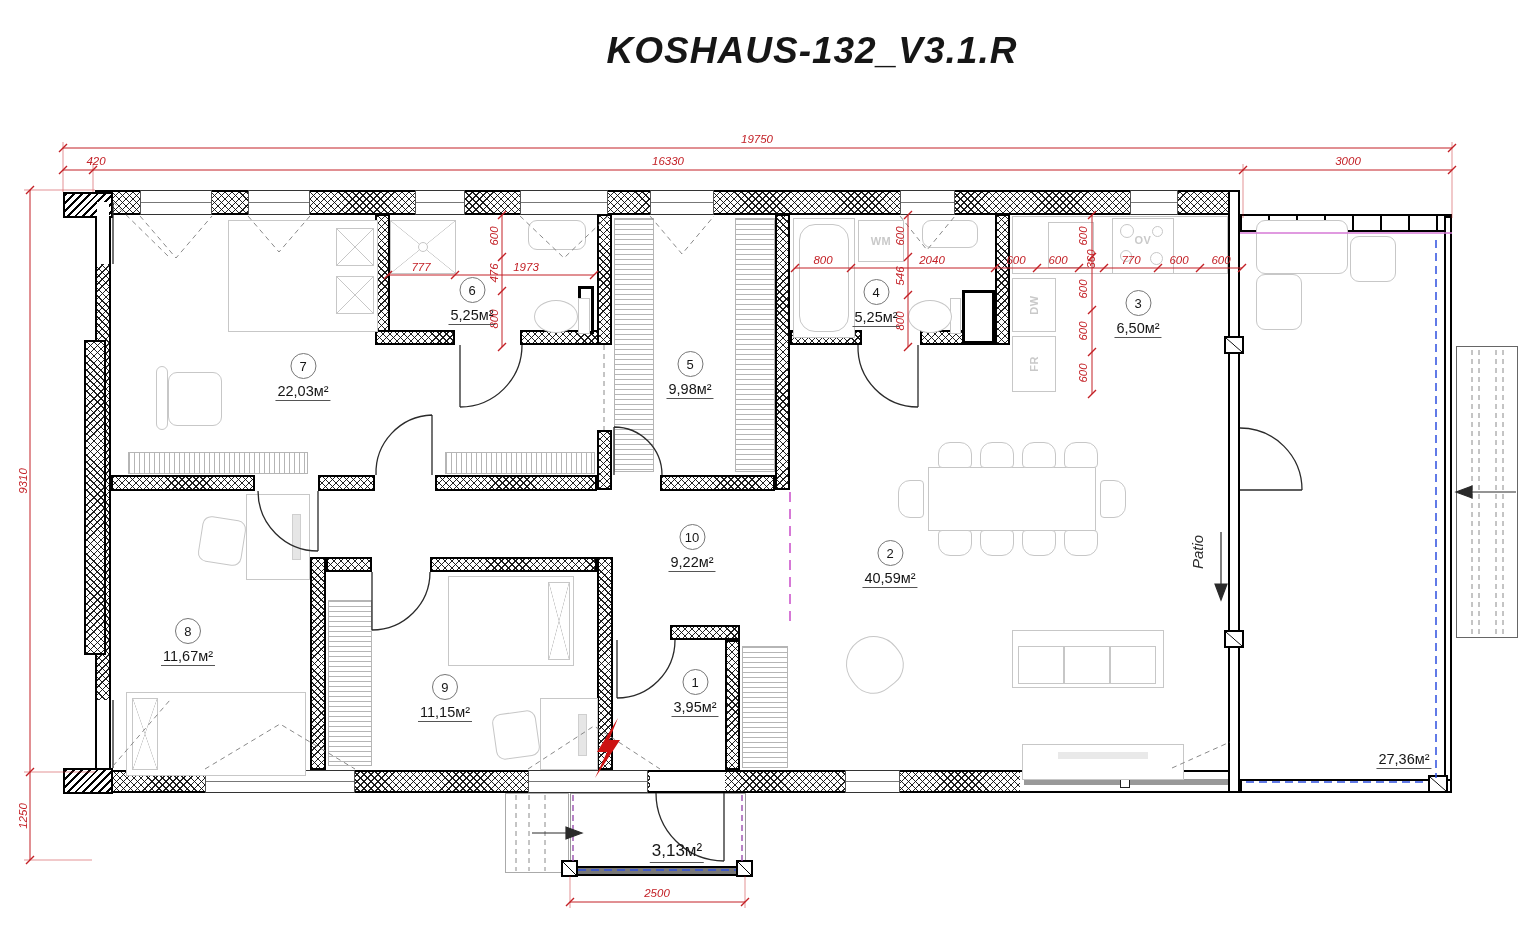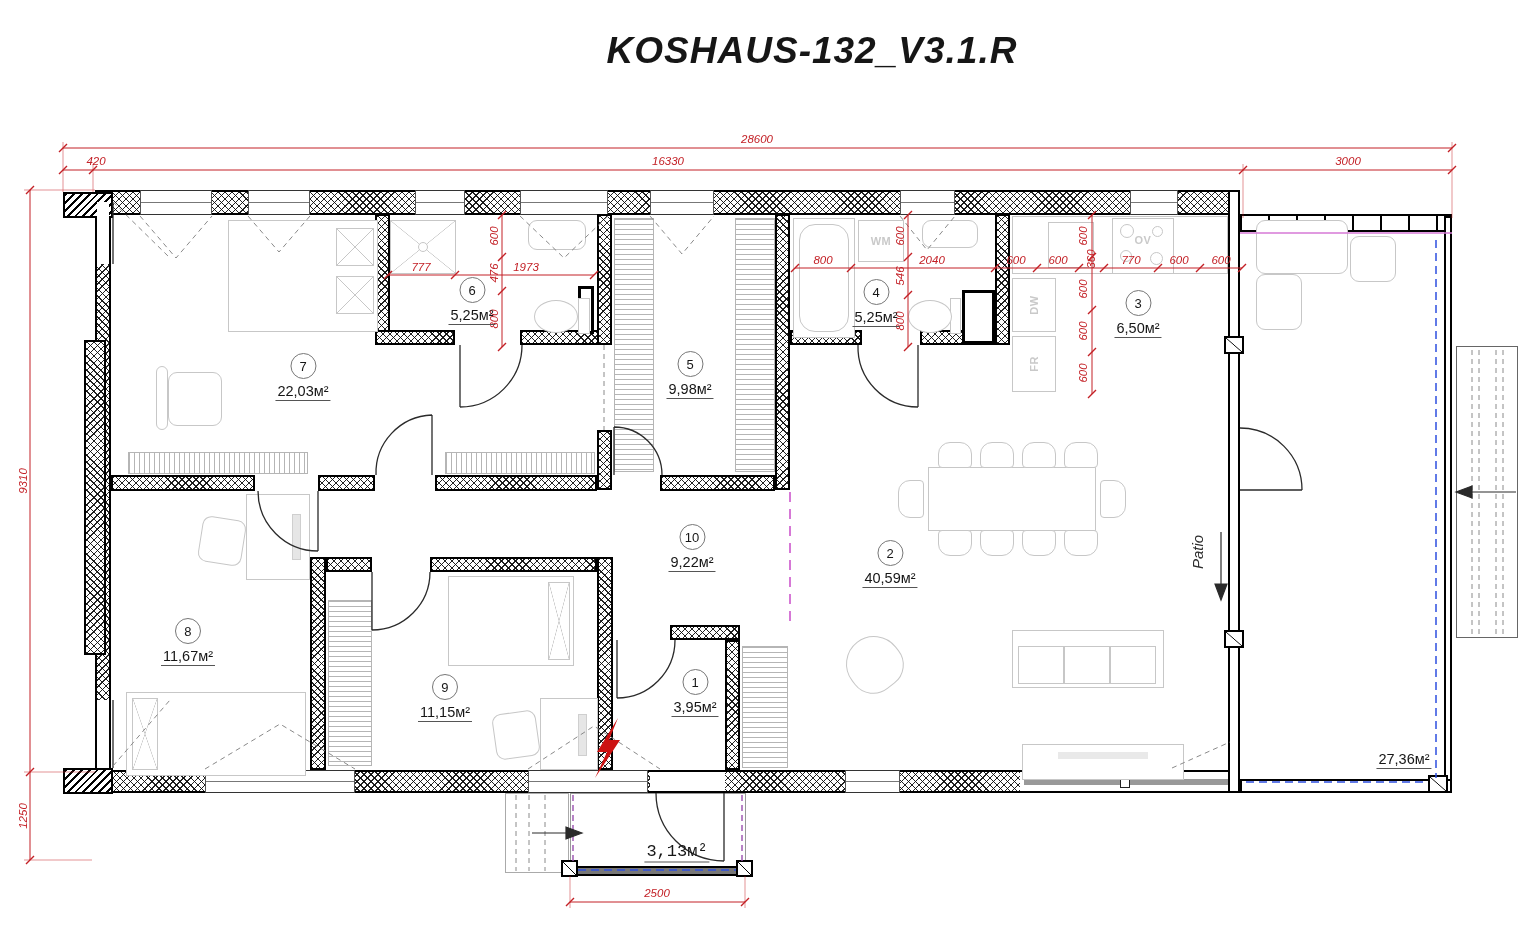--- a/index.html
+++ b/index.html
@@ -35,21 +35,21 @@
   
   .title{position:absolute;left:812px;top:30px;transform:translateX(-50%);
     font-size:37px;font-weight:bold;font-style:italic;letter-spacing:1px;white-space:nowrap;}
   .rl{position:absolute;display:flex;flex-direction:column;align-items:center;gap:4px;
       transform:translateX(-50%);}
   .num{width:26px;height:26px;border:1.2px solid #777;border-radius:50%;background:#fff;
        font-size:13px;display:flex;align-items:center;justify-content:center;}
   .area{font-size:14.5px;border-bottom:1px solid #555;padding:0 2px 1px;white-space:nowrap;background:transparent;}
   .area-solo{position:absolute;transform:translate(-50%,-50%);font-size:14.5px;
        border-bottom:1px solid #555;padding:0 2px 1px;white-space:nowrap;}
-  .area-big{font-size:17px;font-family:Liberation Mono, monospace;}
+  .area-big{font-size:17px;}
   .dim{position:absolute;color:var(--red);font-style:italic;font-size:11.5px;white-space:nowrap;
        transform:translate(-50%,-100%);}
   .dim.rot{transform:translate(-50%,-50%) rotate(-90deg);}
   .app{position:absolute;color:#c9c9c9;font-size:11px;font-weight:bold;letter-spacing:.5px;
        transform:translate(-50%,-50%);}
   .app.rot{transform:translate(-50%,-50%) rotate(-90deg);}
   .patio-txt{position:absolute;font-style:italic;font-size:15px;color:#2c2c2c;
        transform:translate(-50%,-50%) rotate(-90deg);}
   svg.linework{position:absolute;left:0;top:0;pointer-events:none;}
 </style>
@@ -276,21 +276,21 @@
              M566,906 L574,898 M741,906 L749,898
              M384,279 L392,271 M451,279 L459,271 M590,279 L598,271
              M498,219 L506,211 M498,261 L506,253 M498,295 L506,287 M498,351 L506,343
              M791,272 L799,264 M847,272 L855,264 M991,272 L999,264
              M904,219 L912,211 M904,261 L912,253 M904,299 L912,291 M904,351 L912,343
              M1033,272 L1041,264 M1075,272 L1083,264 M1100,272 L1108,264 M1154,272 L1162,264 M1196,272 L1204,264 M1238,272 L1246,264
              M1088,219 L1096,211 M1088,261 L1096,253 M1088,314 L1096,306 M1088,356 L1096,348 M1088,398 L1096,390"></path>
   </g>
 </svg>
 
-<div class="dim" style="left:757px;top:145px">28600</div>
+<div class="dim" style="left:757px;top:145px">19750</div>
 <div class="dim" style="left:668px;top:167px">16330</div>
 <div class="dim" style="left:96px;top:167px">420</div>
 <div class="dim" style="left:1348px;top:167px">3000</div>
 <div class="dim rot" style="left:23px;top:481px">9310</div>
 <div class="dim rot" style="left:23px;top:816px">1250</div>
 <div class="dim" style="left:657px;top:899px">2500</div>
 
 <div class="dim" style="left:421px;top:273px">777</div>
 <div class="dim" style="left:526px;top:273px">1973</div>
 <div class="dim rot" style="left:494px;top:236px">600</div>

